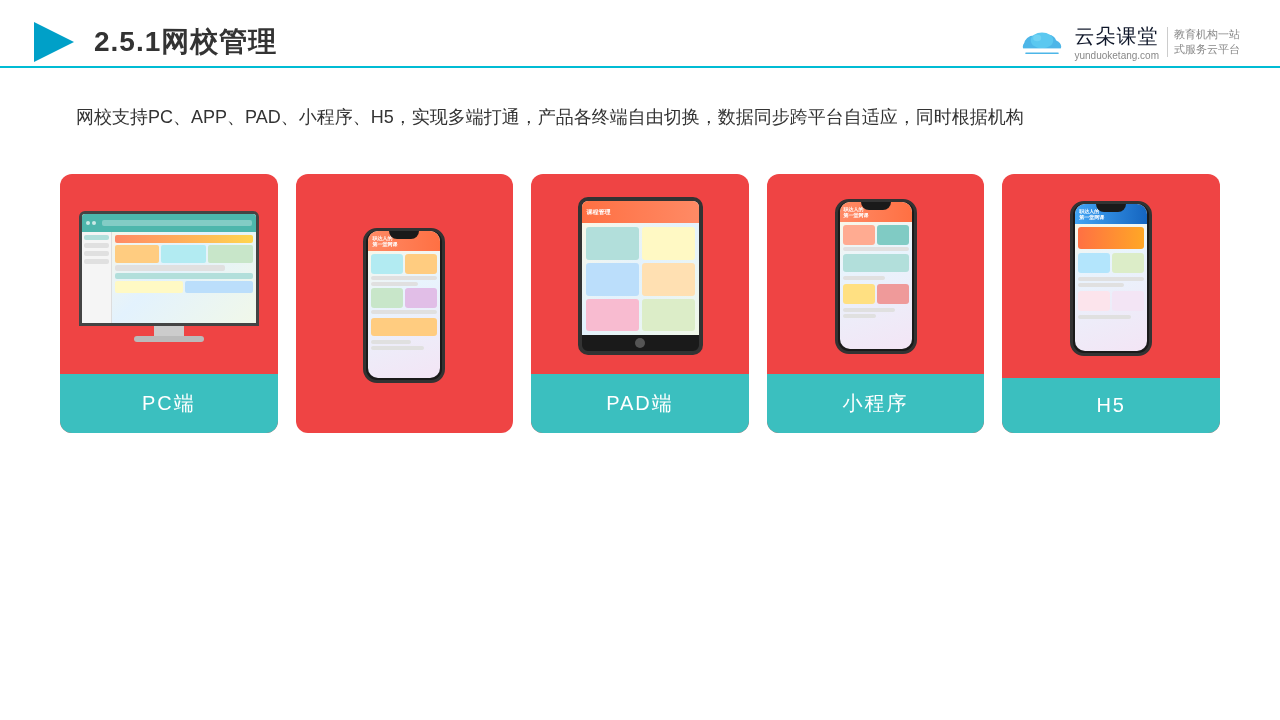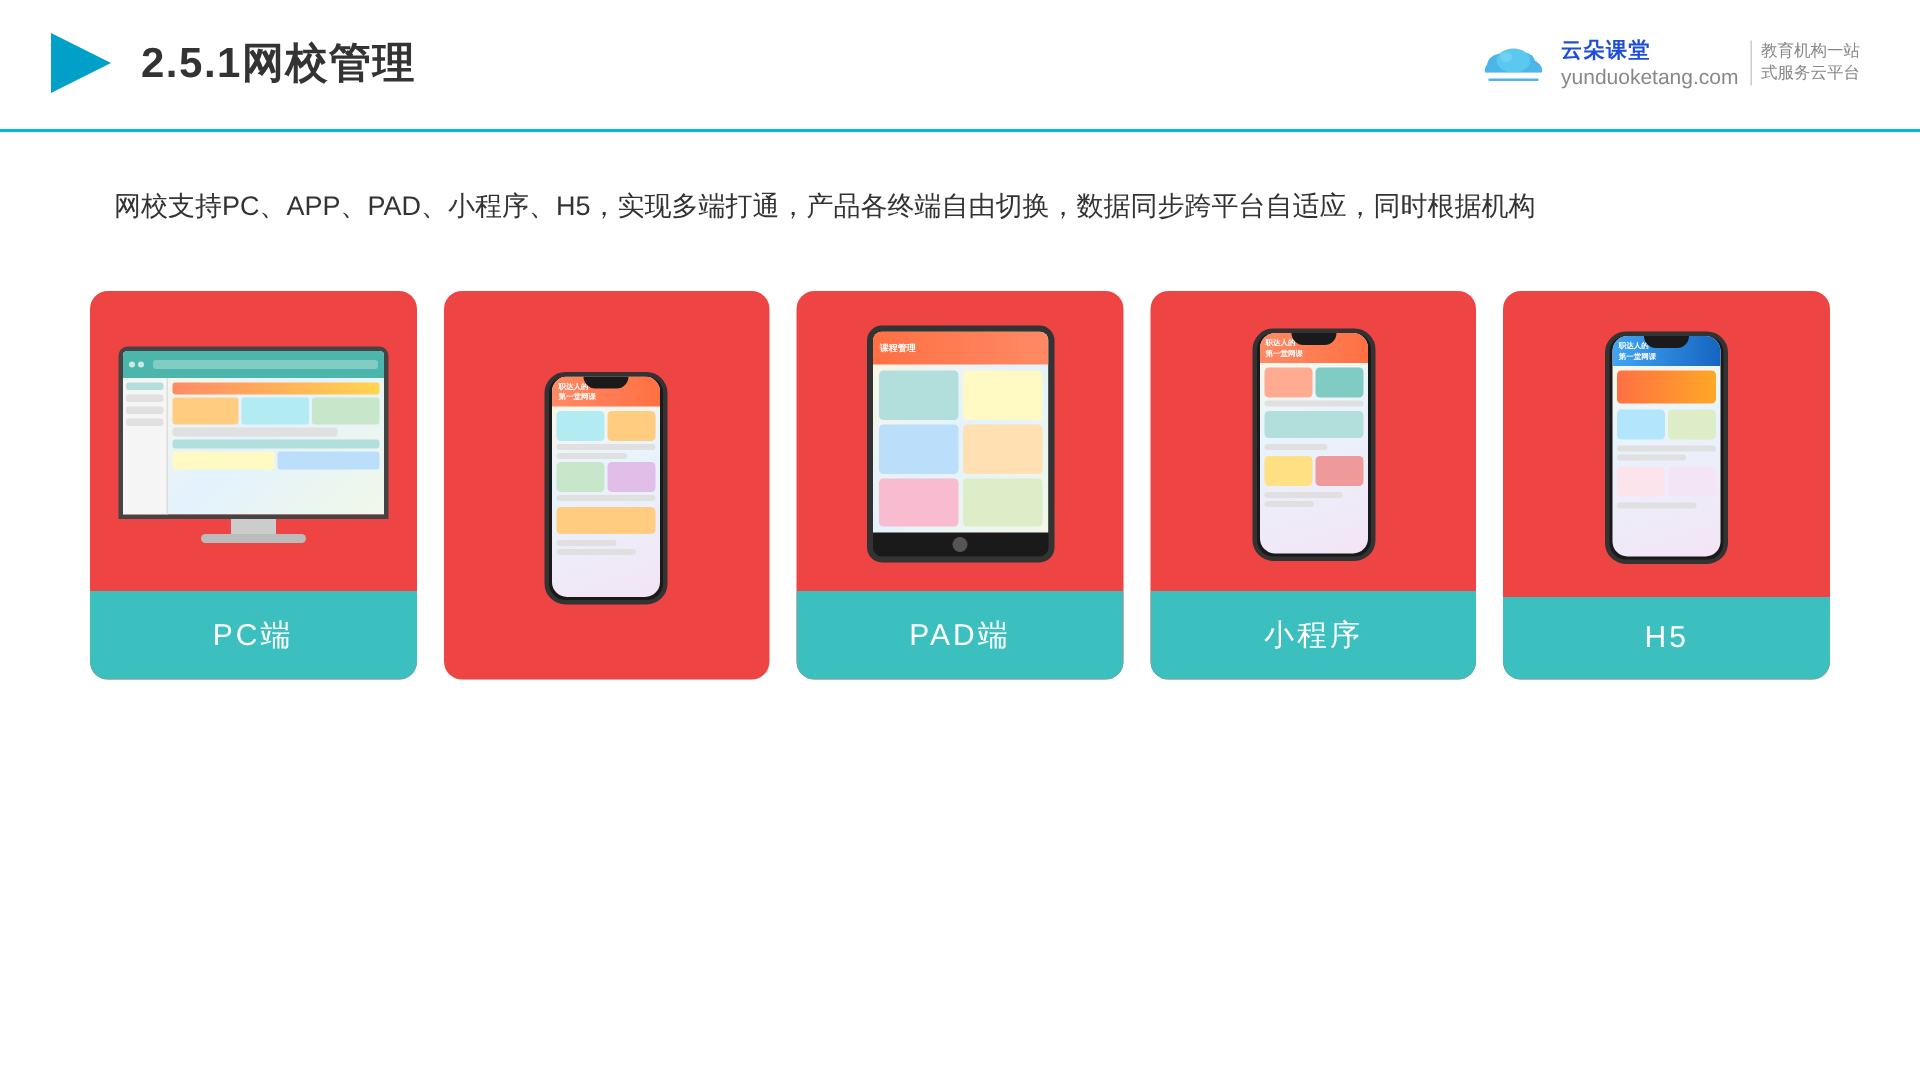--- a/index.html
+++ b/index.html
@@ -10,21 +10,21 @@
       font-family: 'Microsoft YaHei', 'PingFang SC', sans-serif;
       overflow: hidden;
       position: relative;
     }
 
     
     .header {
       display: flex;
       align-items: center;
       justify-content: space-between;
-      padding: 18px 40px 20px 30px;
+      padding: 18px 40px 0 30px;
       border-bottom: 2px solid #00bcd4;
       gap: 32px;
     }
     .header-left {
       display: flex;
       align-items: center;
       gap: 16px;
     }
     .play-icon {
       width: 48px;
@@ -44,27 +44,27 @@
     .logo-icon {
       width: 48px;
       height: 36px;
     }
     .logo-text-block {
       display: flex;
       flex-direction: column;
       align-items: flex-start;
     }
     .logo-name {
-      font-size: 14px;
-      color: #1d4ed8;
-      font-weight: bold;
+      font-size: 20px;
+      color: #0f172a;
+      font-weight: normal;
       letter-spacing: 1px;
     }
     .logo-url {
-      font-size: 14px;
+      font-size: 10px;
       color: #888;
     }
     .logo-slogan {
       font-size: 11px;
       color: #888;
       white-space: nowrap;
     }
 
     
     .description {

